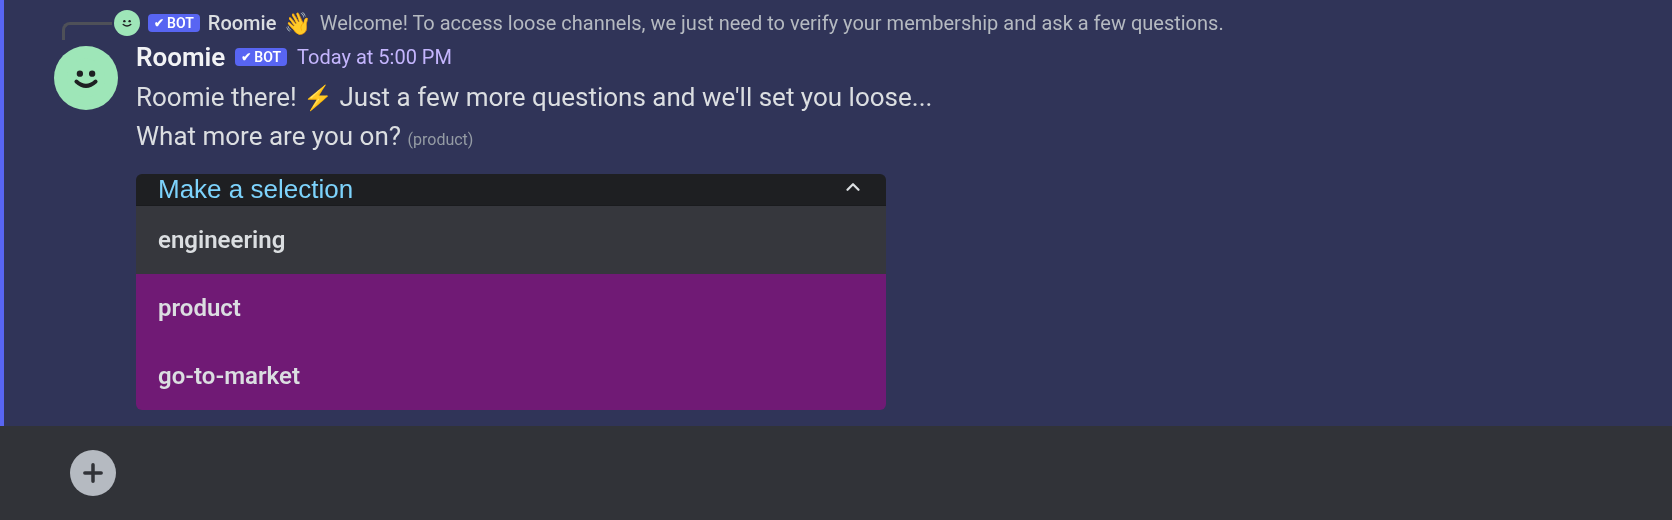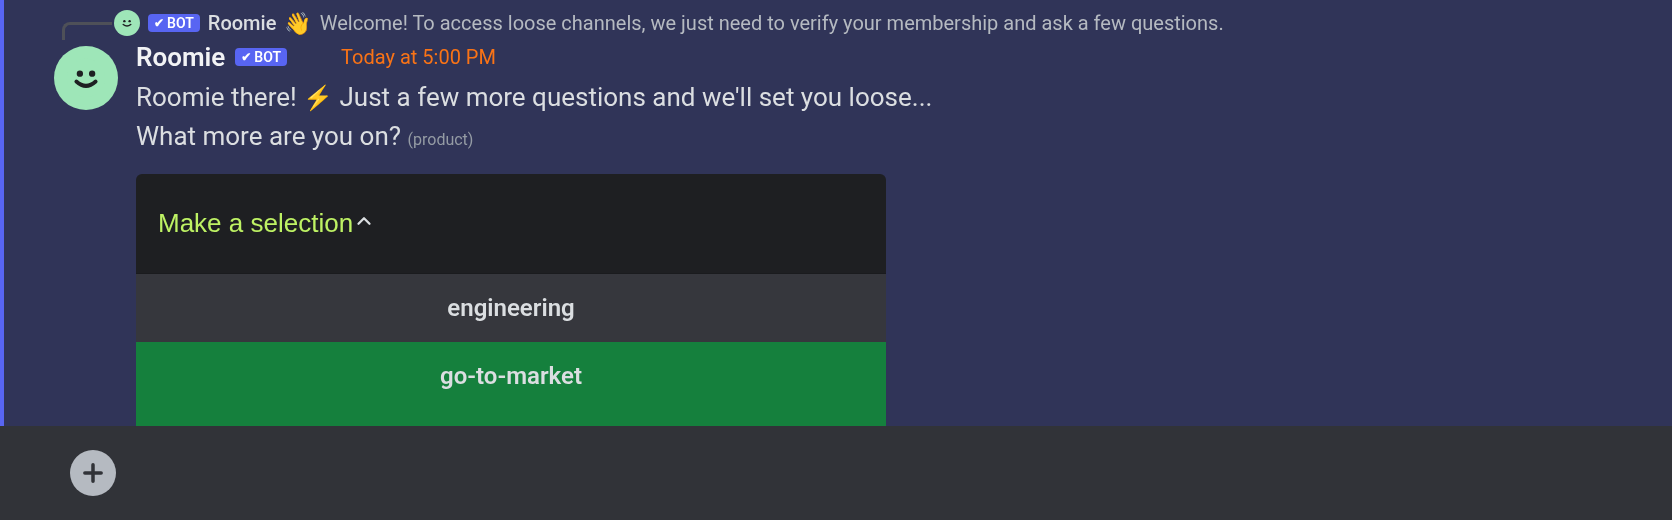--- a/index.html
+++ b/index.html
@@ -114,60 +114,59 @@
       align-items: center;
       gap: 10px;
       margin-bottom: 6px;
     }
     .username {
       color: #f2f3f5;
       font-weight: 600;
       font-size: 26px;
     }
     .timestamp {
-      color: #f97316;
+      color: #c4b5fd;
       font-size: 20px;
-      margin-left: 44px;
     }
     .message-text {
       color: #dbdee1;
       font-size: 26px;
       line-height: 1.5;
     }
     .edited-tag {
       color: #949ba4;
       font-size: 16px;
     }
     .select-wrapper {
       margin-top: 18px;
       width: 750px;
       position: relative;
     }
     .select-button {
       background: #1e1f22;
       border: none;
-      color: #bef264;
+      color: #7dd3fc;
       font-size: 26px;
-      padding: 34px 22px;
+      padding: 0 22px;
       width: 100%;
       text-align: left;
       border-radius: 6px 6px 0 0;
       display: flex;
+      justify-content: space-between;
       align-items: center;
       cursor: pointer;
     }
     .chevron {
       color: #dbdee1;
     }
     .dropdown-menu {
-      background: #15803d;
+      background: #701a75;
       border-top: 1px solid #1a1b1e;
       width: 100%;
       border-radius: 0 0 6px 6px;
-      text-align: center;
     }
     .dropdown-option {
       padding: 20px 22px;
       color: #dbdee1;
       font-size: 24px;
       font-weight: 600;
       cursor: pointer;
     }
     .dropdown-option.hover {
       background: #36373d;
@@ -263,22 +262,22 @@
           <button class="select-button">
             <span>Make a selection</span>
             <span class="chevron">
               <svg width="22" height="22" viewBox="0 0 24 24" fill="none">
                 <path d="M6 15l6-6 6 6" stroke="#dbdee1" stroke-width="2.5" stroke-linecap="round" stroke-linejoin="round"></path>
               </svg>
             </span>
           </button>
           <div class="dropdown-menu">
             <div class="dropdown-option hover">engineering</div>
+            <div class="dropdown-option">product</div>
             <div class="dropdown-option">go-to-market</div>
-            <div class="dropdown-option">product</div>
           </div>
         </div>
 
       </div>
     </div>
 
   </div>
 
   <div class="input-area">
     <div class="attach-button">

